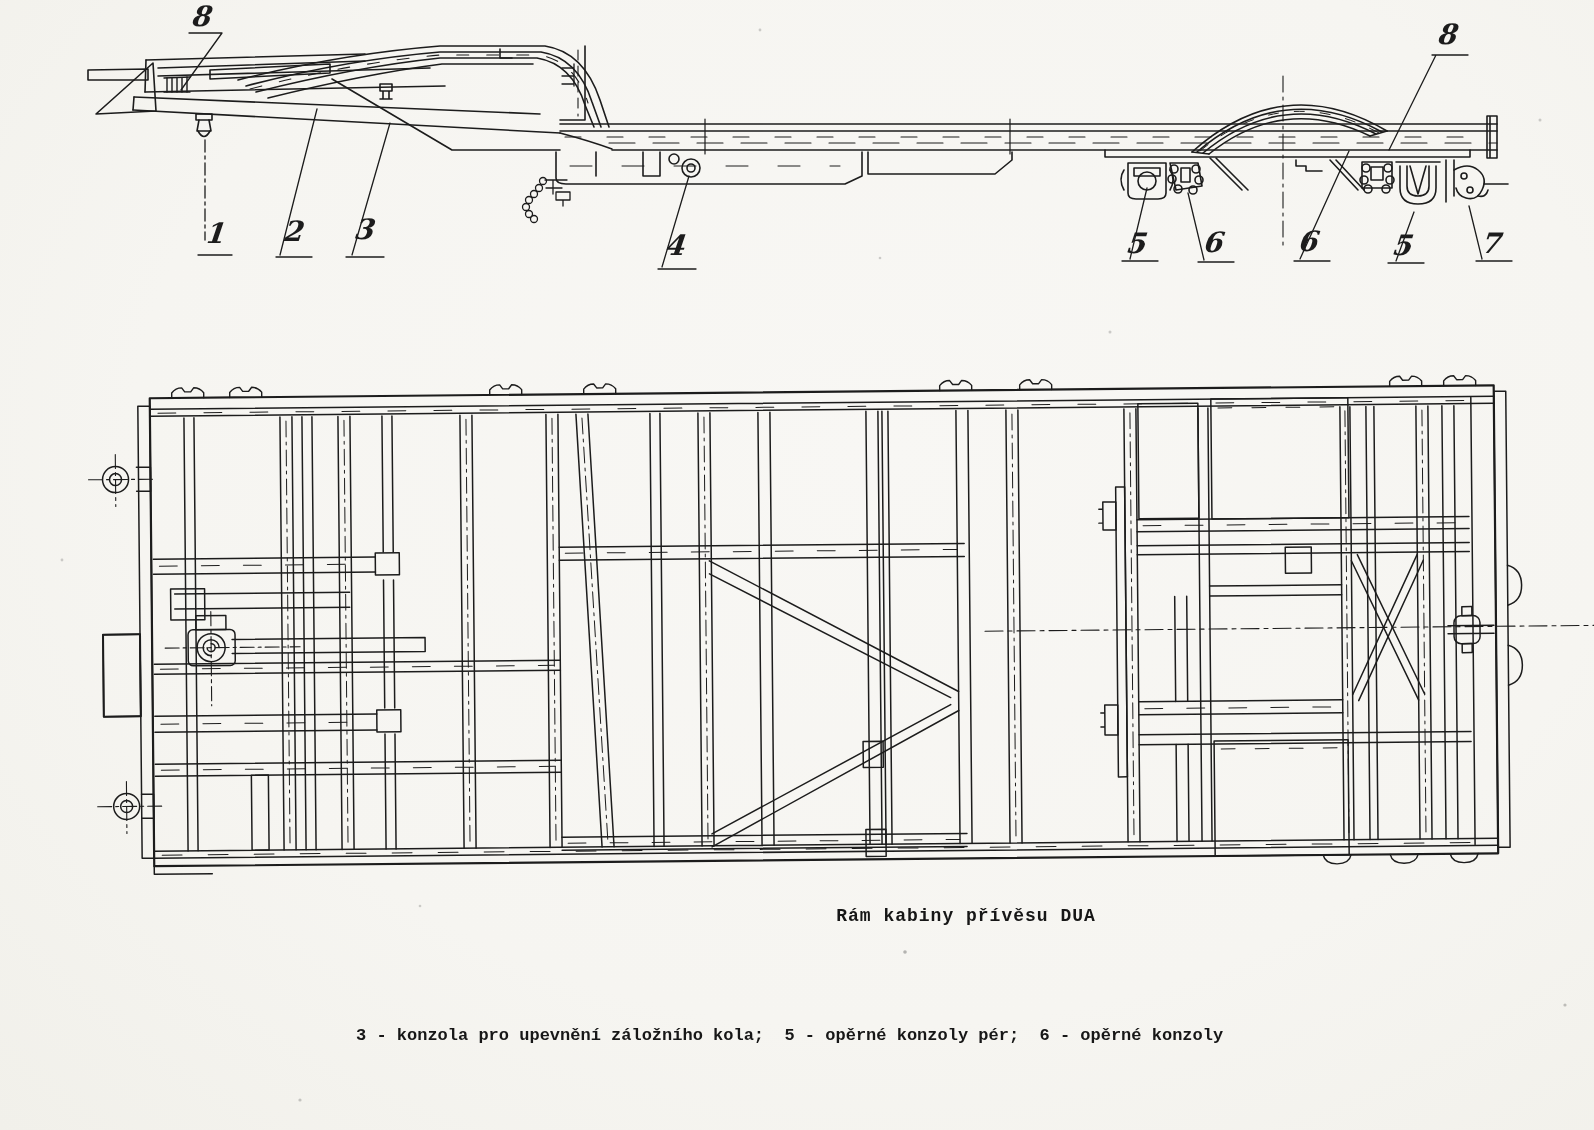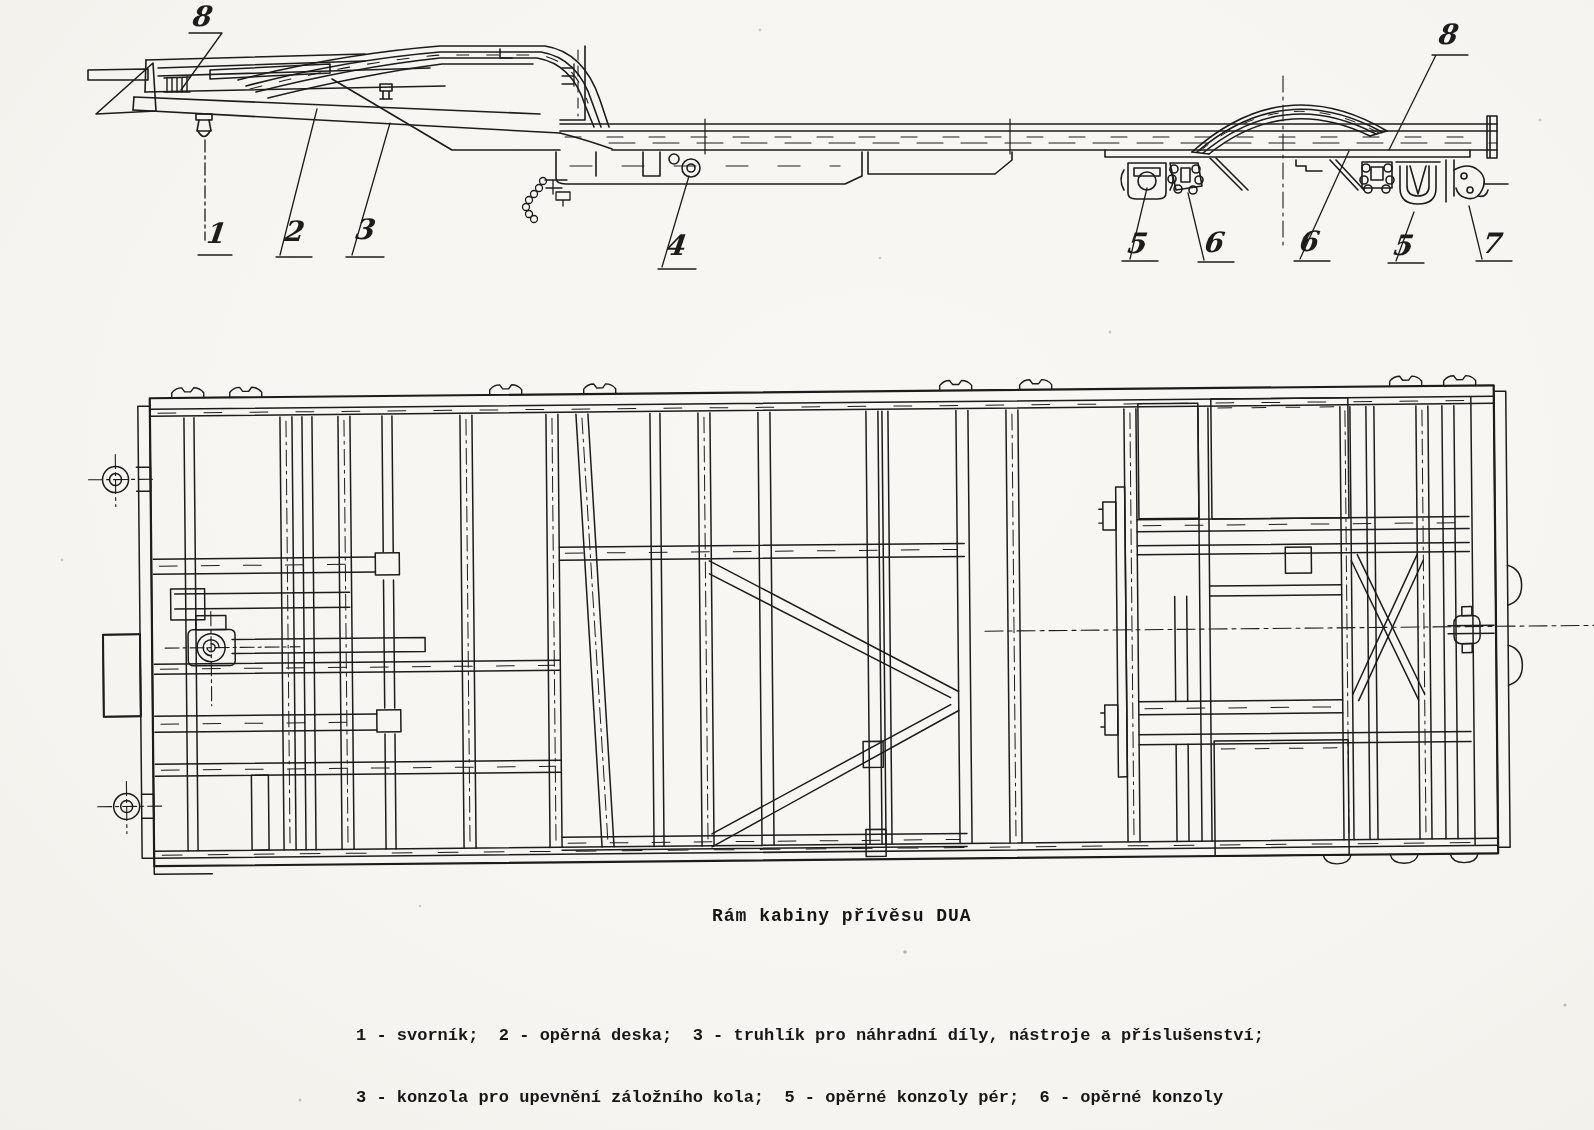--- a/index.html
+++ b/index.html
@@ -15,23 +15,23 @@
   #drawing .fill { fill:var(--ink); stroke:none; }
   .co {
     position:absolute;
     font:italic 700 28px "DejaVu Serif", serif;
     color:var(--ink);
     transform:skewX(-8deg);
     letter-spacing:0;
     user-select:none;
   }
   #title {
-    position:absolute; left:712px; top:905px; width:420px;
+    position:absolute; left:756px; top:905px; width:420px;
     font:700 18px/22px "Liberation Mono", monospace;
-    letter-spacing:1px; color:#161616; white-space:pre;
+    letter-spacing:1px; color:#161616; white-space:pre;text-align:center;
   }
   #legend {
     position:absolute; left:356px; top:985px; width:1000px;
     font:700 17px/20.5px "Liberation Mono", monospace;
     color:#171717; white-space:pre;
   }
   .legend-line { white-space:pre; }
 </style>
 </head>
 <body>
@@ -380,19 +380,18 @@
   <span class="co" style="left:1128px;top:227px">5</span>
   <span class="co" style="left:1205px;top:226px">6</span>
   <span class="co" style="left:1300px;top:225px">6</span>
   <span class="co" style="left:1394px;top:229px">5</span>
   <span class="co" style="left:1483px;top:227px">7</span>
   <span class="co" style="left:1439px;top:18px">8</span>
 
   <div id="title">Rám kabiny přívěsu DUA</div>
 
   <div id="legend">
-    <div class="legend-line">1 - svorník;  2 - opěrná deska;  3 - truhlík pro náhradní díly, nástroje a příslušenství;</div>
     <div class="legend-line">3 - konzola pro upevnění záložního kola;  5 - opěrné konzoly pér;  6 - opěrné konzoly</div>
     
     
   </div>
 
 </div>
 
 </body></html>

